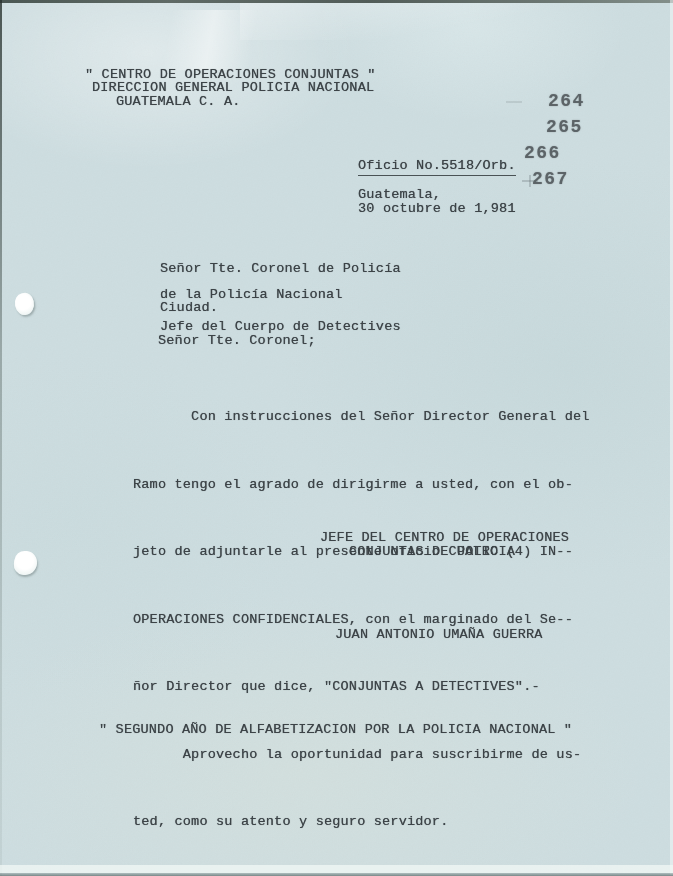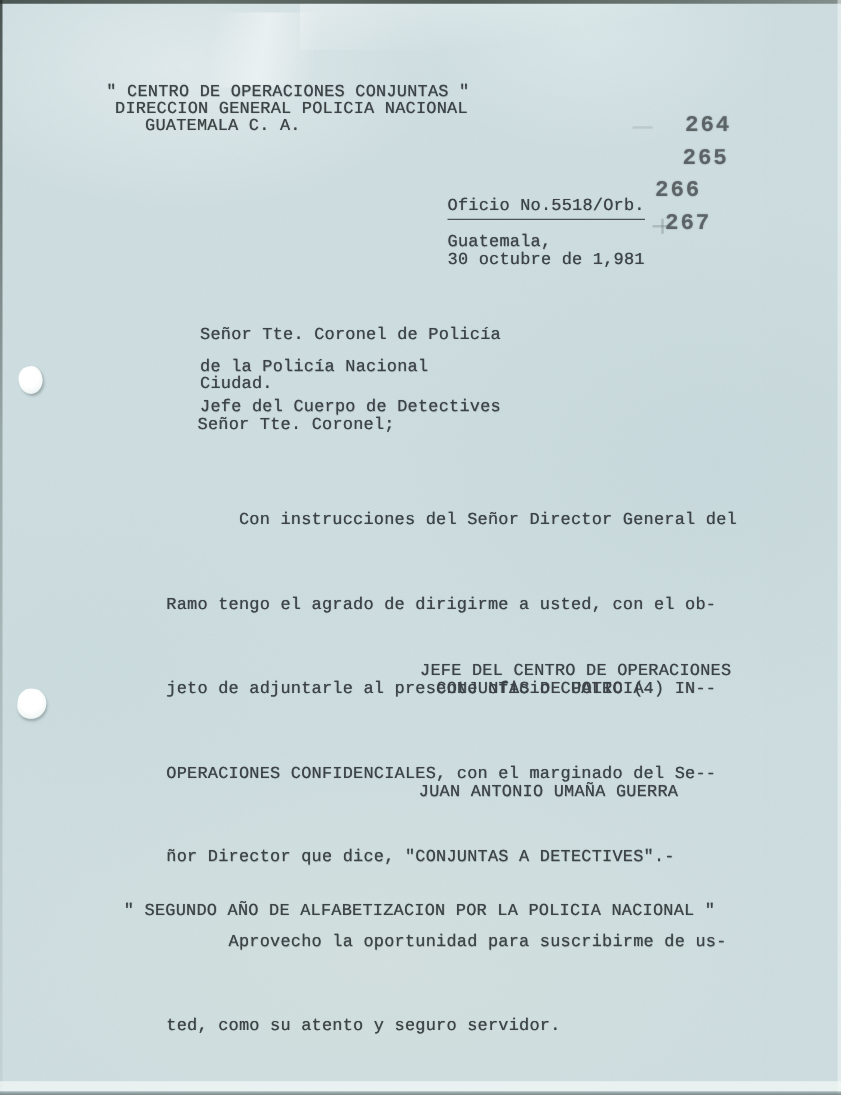--- a/index.html
+++ b/index.html
@@ -113,19 +113,19 @@
   <div class="typed bodyblock" style="left:133px;top:361px;">
     <div>       Con instrucciones del Señor Director General del</div>
     <div>Ramo tengo el agrado de dirigirme a usted, con el ob-</div>
     <div>jeto de adjuntarle al presente oficio CUATRO (4) IN--</div>
     <div>OPERACIONES CONFIDENCIALES, con el marginado del Se--</div>
     <div>ñor Director que dice, "CONJUNTAS A DETECTIVES".-</div>
     <div>      Aprovecho la oportunidad para suscribirme de us-</div>
     <div>ted, como su atento y seguro servidor.</div>
   </div>
 
-  <div class="typed" style="left:320px;top:531px;margin-left:16px;">JEFE DEL CENTRO DE OPERACIONES</div>
+  <div class="typed" style="left:320px;top:531px;">JEFE DEL CENTRO DE OPERACIONES</div>
   <div class="typed" style="left:349px;top:545px;">CONJUNTAS DE POLICIA</div>
   <div class="typed" style="left:335px;top:628px;">JUAN ANTONIO UMAÑA GUERRA</div>
 
   <div class="typed" style="left:99px;top:723px;">" SEGUNDO AÑO DE ALFABETIZACION POR LA POLICIA NACIONAL "</div>
 
 </div>
 
 </body></html>

